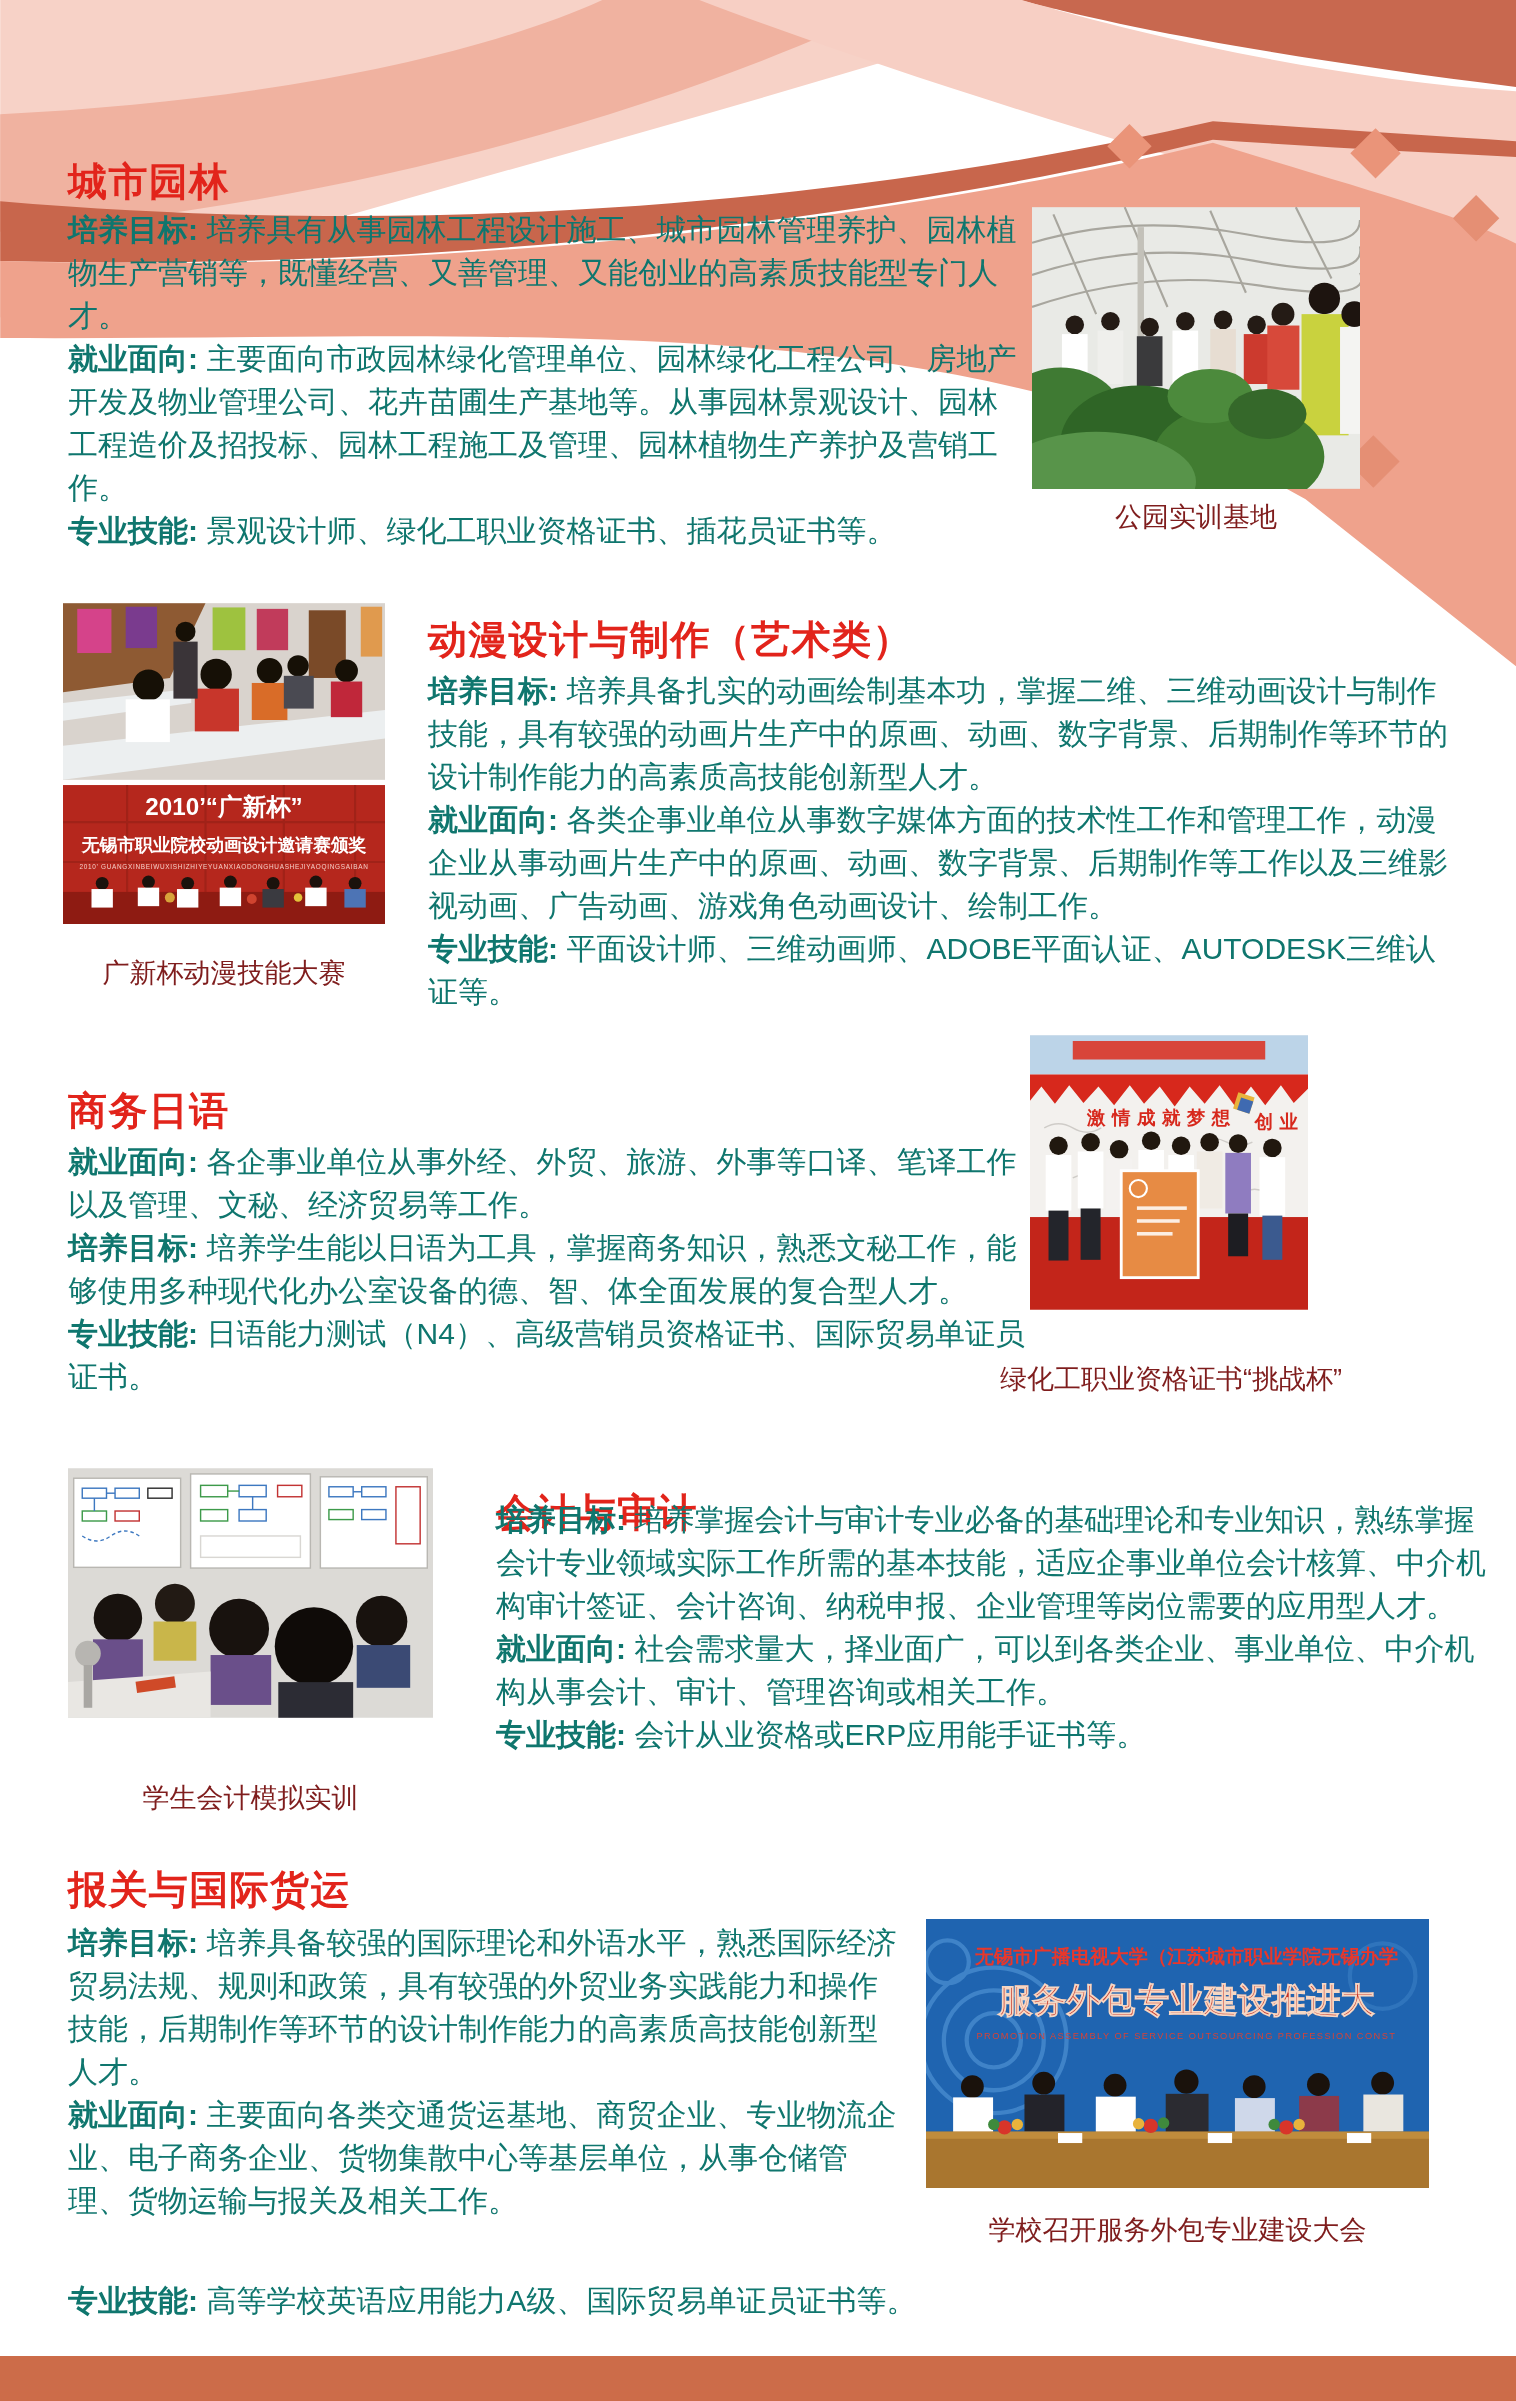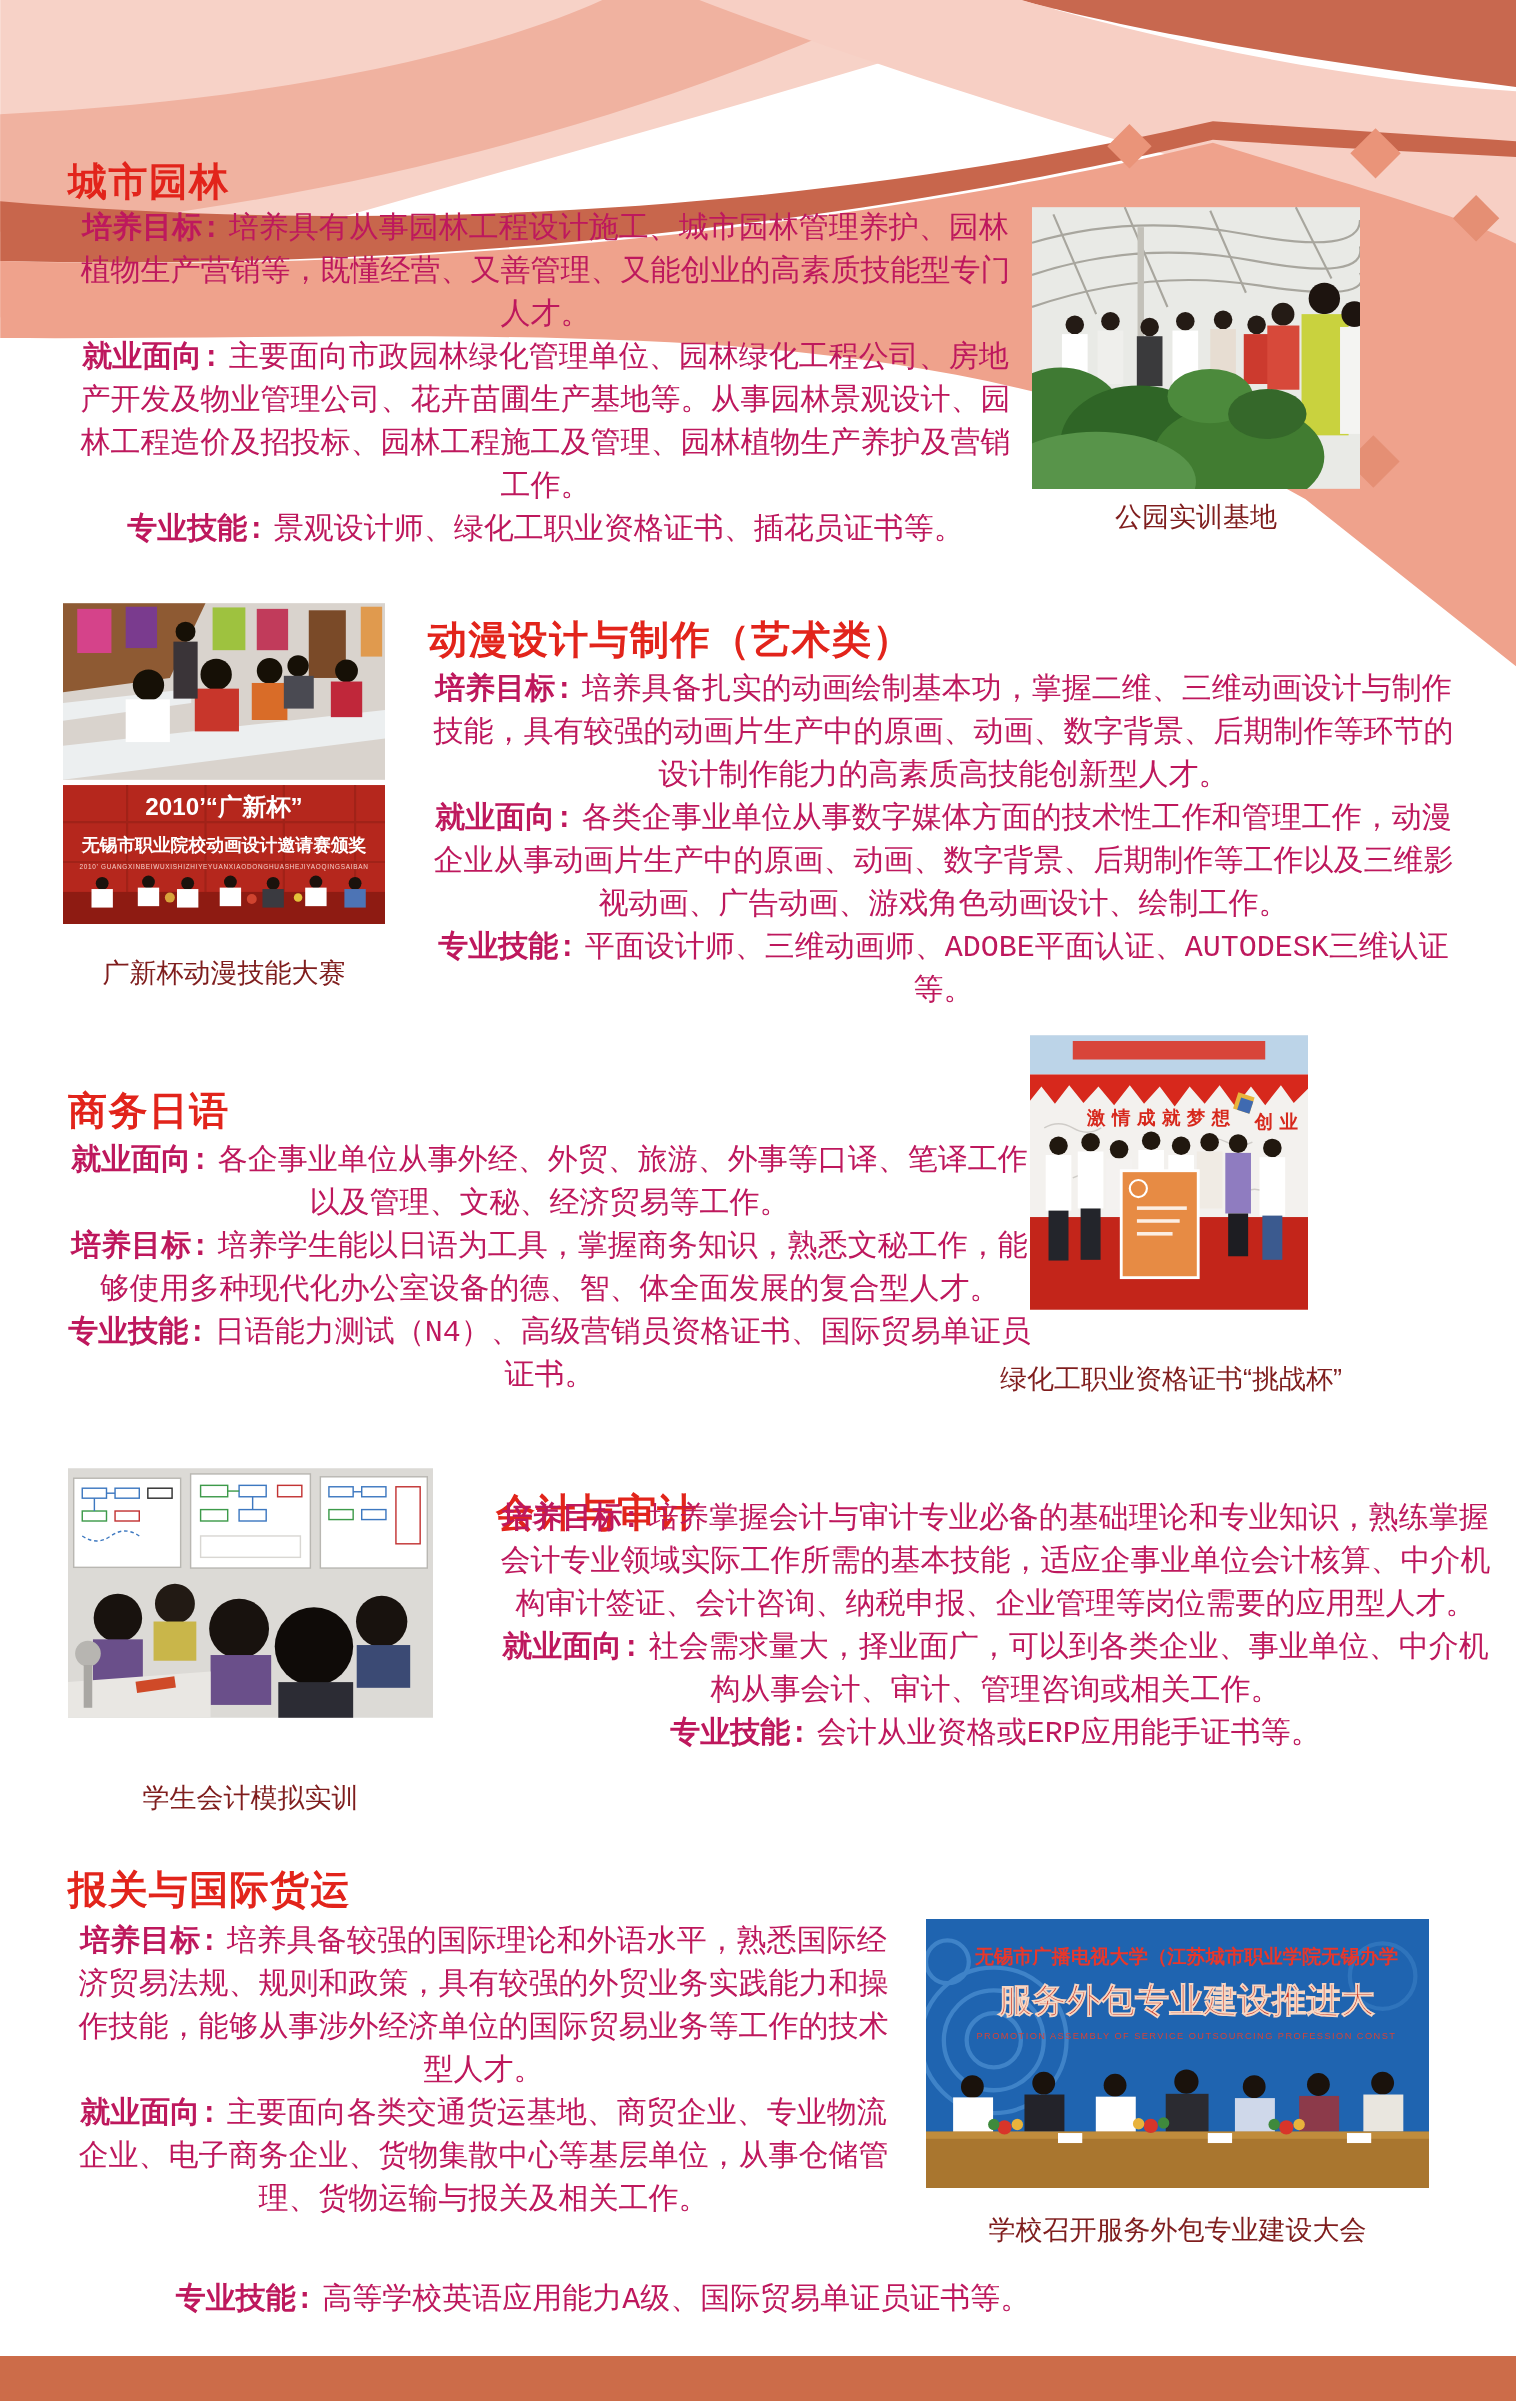--- a/index.html
+++ b/index.html
@@ -1,21 +1,21 @@
 <!DOCTYPE html>
 <html style="font-size:11.4px"><head>
 <meta charset="utf-8">
 <style>
   html,body{margin:0;padding:0;background:#ffffff;}
   .page{position:relative;width:1517px;height:2401px;background:#ffffff;overflow:hidden;
         font-family:"Liberation Sans",sans-serif;}
   .sec-title{position:absolute;margin:0;font:bold 39px/1.1 "Liberation Sans",sans-serif;
              color:#e2241b;letter-spacing:1.4px;white-space:nowrap;}
-  .body-block{position:absolute;font-family:Liberation Mono, monospace;
-              font-size:30px;line-height:43px;color:#be185d;text-align:center;}
+  .body-block{position:absolute;font-family:Liberation Sans, sans-serif;
+              font-size:30px;line-height:43px;color:#0f766e;}
   .body-block p{margin:0;}
   .p-label{font-weight:bold;margin-right:8.6px;}
   .photo{position:absolute;overflow:hidden;}
   .photo svg{display:block;width:100%;height:100%;}
   .caption{position:absolute;font-family:"Liberation Sans",sans-serif;font-size:27px;
            color:#7f1d1d;text-align:center;white-space:nowrap;}
   .footer-bar{position:absolute;left:0;width:1517px;height:45px;top:2356px;background:#cc6c49;}
   .header-decor{position:absolute;left:0;top:0;}
 </style>
 </head>
@@ -351,21 +351,21 @@
 
   <div class="body-block" style="left:496px;top:1498px;width:999px;">
     <p><b class="p-label">培养目标:</b><span>培养掌握会计与审计专业必备的基础理论和专业知识，熟练掌握会计专业领域实际工作所需的基本技能，适应企事业单位会计核算、中介机构审计签证、会计咨询、纳税申报、企业管理等岗位需要的应用型人才。</span></p>
     <p><b class="p-label">就业面向:</b><span>社会需求量大，择业面广，可以到各类企业、事业单位、中介机构从事会计、审计、管理咨询或相关工作。</span></p>
     <p><b class="p-label">专业技能:</b><span>会计从业资格或ERP应用能手证书等。</span></p>
   </div>
 
   <h2 class="sec-title" style="left:68px;top:1869px;">报关与国际货运</h2>
 
   <div class="body-block" style="left:68px;top:1921px;width:831px;">
-    <p><b class="p-label">培养目标:</b><span>培养具备较强的国际理论和外语水平，熟悉国际经济贸易法规、规则和政策，具有较强的外贸业务实践能力和操作技能，能够从事涉外经济单位的国际贸易业务等工作的技术型人才。</span></p>
+    <p><b class="p-label">培养目标:</b><span>培养具备较强的国际理论和外语水平，熟悉国际经济贸易法规、规则和政策，具有较强的外贸业务实践能力和操作技能，后期制作等环节的设计制作能力的高素质高技能创新型人才。</span></p>
     <p><b class="p-label">就业面向:</b><span>主要面向各类交通货运基地、商贸企业、专业物流企业、电子商务企业、货物集散中心等基层单位，从事仓储管理、货物运输与报关及相关工作。</span></p>
   </div>
   <div class="body-block" style="left:68px;top:2279px;width:1070px;">
     <p><b class="p-label">专业技能:</b><span>高等学校英语应用能力A级、国际贸易单证员证书等。</span></p>
   </div>
 
   <figure class="photo" style="left:926px;top:1919px;width:503px;height:269px;margin:0;">
     <svg viewBox="0 0 705 377">
       <rect width="705" height="377" fill="#1f64b0"></rect>
       <g stroke="#3f83c8" stroke-width="6" fill="none">

